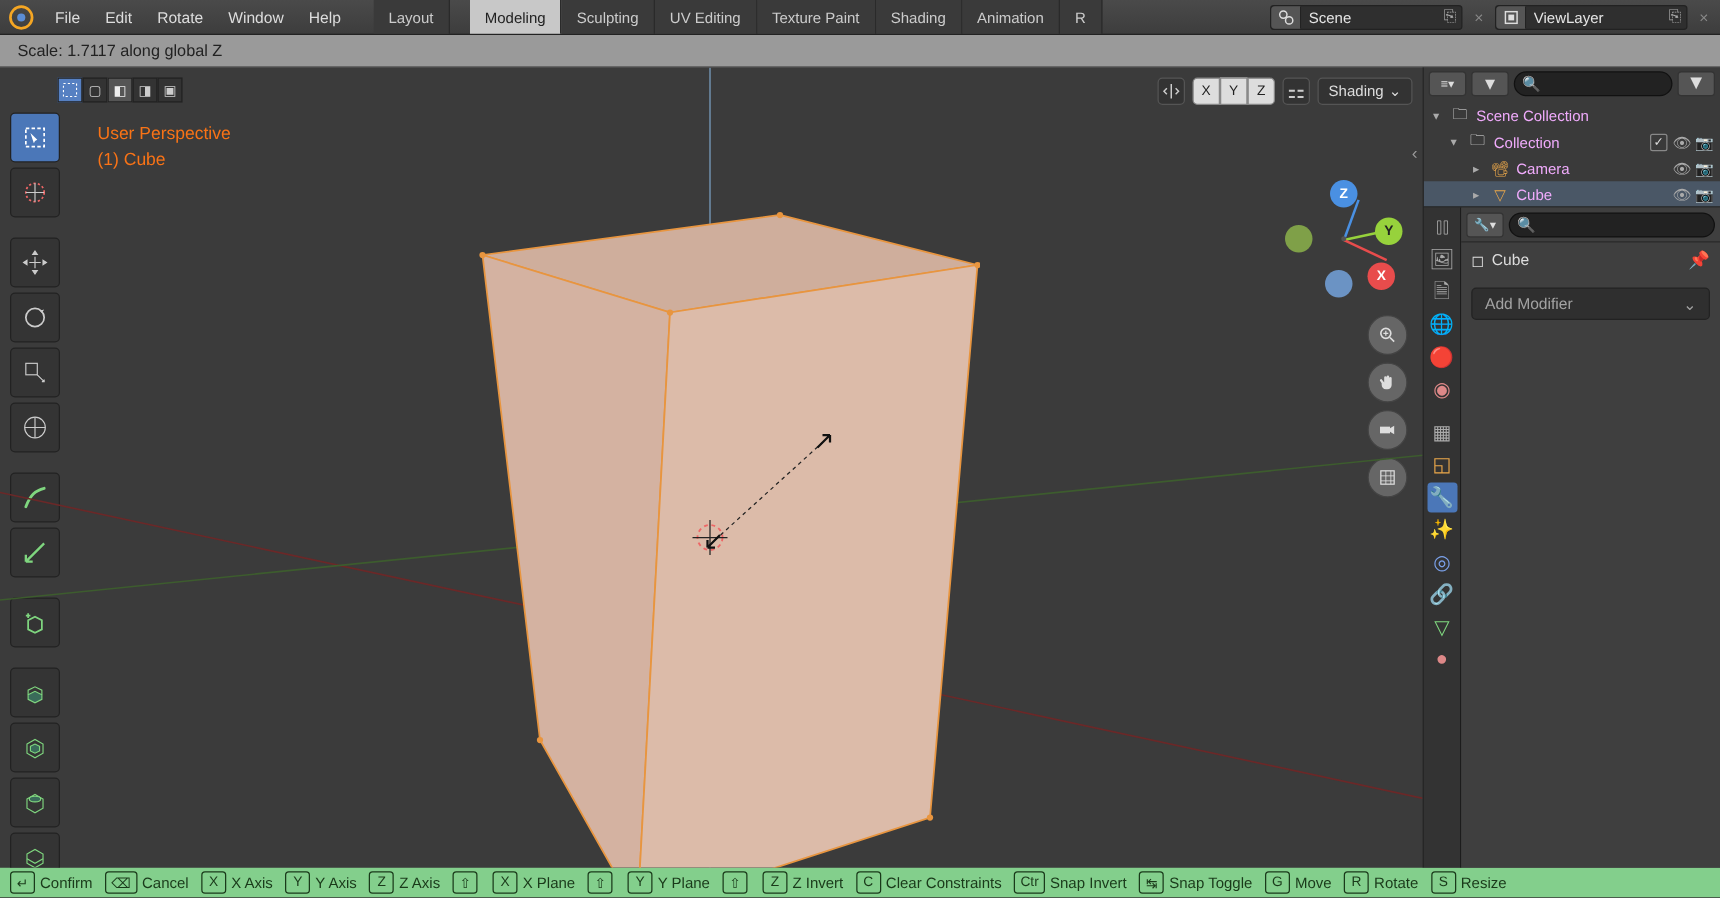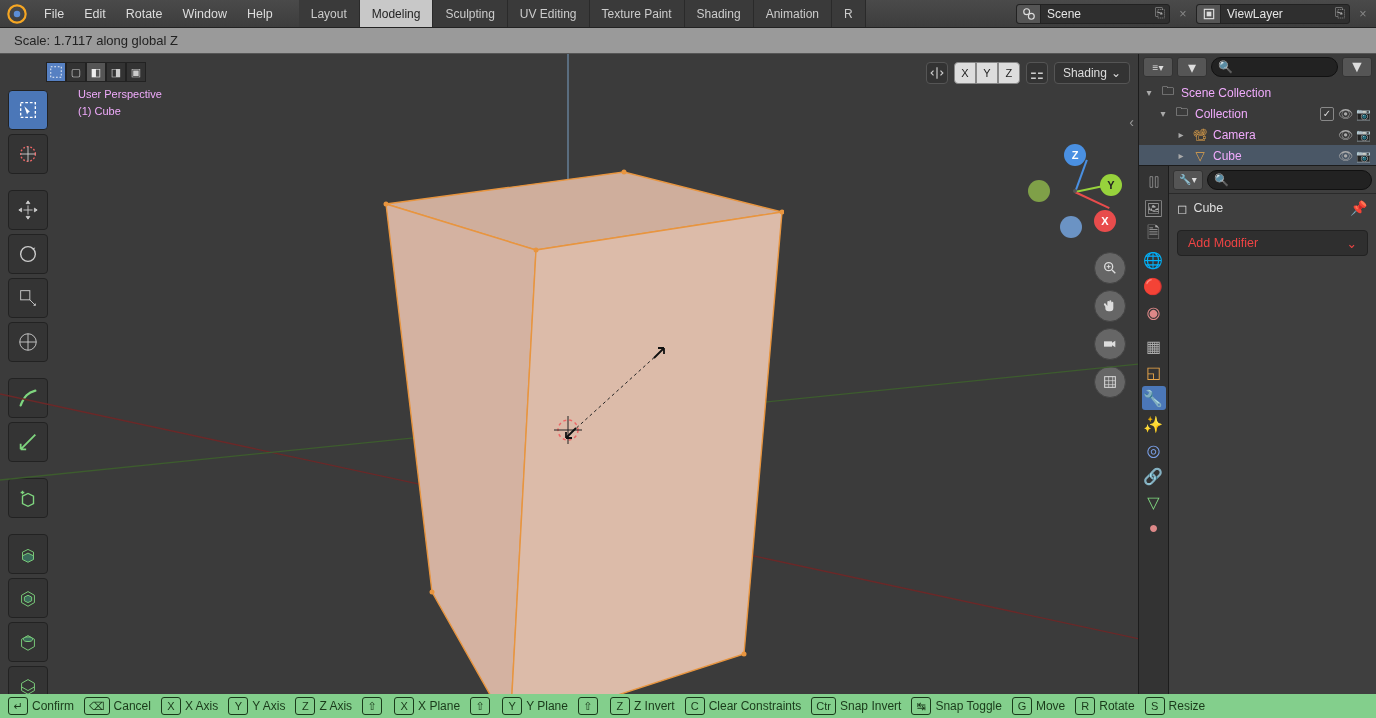--- a/index.html
+++ b/index.html
@@ -7,21 +7,21 @@
 
 
 .menubar {
   height: 28px; background: linear-gradient(#4a4a4a, #3d3d3d); display: flex; align-items: center;
   border-bottom: 1px solid #222; font-size: 12.5px;
 }
 .menubar .logo { width: 26px; height: 26px; margin: 0 4px; display:flex; align-items:center; justify-content:center; color:#9cc0e8; }
 .menubar .menu-item { padding: 0 10px; height: 100%; display: flex; align-items: center; cursor: pointer; color: #ddd; }
 .workspace-tabs { display:flex; margin-left: 16px; height: 100%; }
 .workspace-tab { padding: 0 12px; display:flex; align-items:center; background:#3a3a3a; border-right:1px solid #2a2a2a; font-size:12px; color:#ccc; cursor:pointer; }
-.workspace-tab.active { background:#c8c8c8; color:#222; font-weight:500; }
+.workspace-tab.active { background:#c8c8c8; color:#222; font-weight:500;margin-left:16px; }
 .scene-row { margin-left:auto; display:flex; align-items:center; gap:4px; padding-right:4px; }
 .scene-field { display:flex; align-items:center; background:#2f2f2f; border:1px solid #222; border-radius:3px; height:20px; }
 .scene-field .iconbox { width: 24px; height:100%; display:flex; align-items:center; justify-content:center; background:#555; border-right:1px solid #222; border-radius:3px 0 0 3px; }
 .scene-field input { background:transparent; border:none; color:#e5e5e5; font-size:12px; padding: 0 6px; outline:none; width: 110px; }
 .scene-field .trail-icon { width:18px; height:100%; display:flex; align-items:center; justify-content:center; color:#aaa; }
 .close-x { width:18px; height:20px; display:flex;align-items:center;justify-content:center;color:#888;cursor:pointer;}
 
 
 .status-strip { height: 26px; background:#9a9a9a; display:flex; align-items:center; padding: 0 14px; color:#222; font-size:13px; border-bottom:1px solid #555;}
 .status-strip .text { color:#222; }
@@ -39,21 +39,21 @@
 .vp-header .sq.light { background:#555; color:#eee;}
 
 .vp-topright { position:absolute; top:8px; right:8px; display:flex; align-items:center; gap:6px; }
 .pill-btns { display:flex; }
 .pill-btns .pbtn { width:22px; height:22px; background:#ddd; color:#222; border:1px solid #888; display:flex;align-items:center;justify-content:center; font-size:11px; cursor:pointer;}
 .pill-btns .pbtn:first-child { border-radius:4px 0 0 4px;}
 .pill-btns .pbtn:last-child { border-radius:0 4px 4px 0;}
 .options-btn { height:22px; padding:0 8px; background:#333; color:#ddd; border:1px solid #555; border-radius:4px; font-size:12px; display:flex;align-items:center; gap:4px; cursor:pointer;}
 .ico-round { width:22px;height:22px;border-radius:4px;background:#333;border:1px solid #555;display:flex;align-items:center;justify-content:center;color:#ccc;cursor:pointer;}
 
-.vp-label { position:absolute; top:32px; left:78px; font-size:11px; color:#f0abfc; line-height:1.5; }
+.vp-label { position:absolute; top:42px; left:78px; font-size:14px; color:#f97316; line-height:1.5; }
 
 
 .left-toolbar { position:absolute; left:8px; top:36px; width:40px; display:flex; flex-direction:column; gap:4px;}
 .tool-btn { width:40px; height:40px; background:#343434; border:1px solid #222; border-radius:4px; display:flex;align-items:center;justify-content:center; color:#bbb; cursor:pointer; position:relative;}
 .tool-btn.active { background:#4b77b8; color:#fff;}
 .tool-btn svg { width:22px; height:22px; }
 .tool-gap { height:8px; }
 
 
 .nav-gizmo { position:absolute; right:16px; top:90px; width:94px; height:94px; }
@@ -98,21 +98,21 @@
 
 
 .props { flex:1; display:flex;}
 .props-tabs { width:30px; background:#333; display:flex; flex-direction:column; align-items:center; padding-top:4px; gap:2px; border-right:1px solid #1c1c1c;}
 .ptab { width:24px; height:24px; border-radius:3px; display:flex;align-items:center;justify-content:center; color:#aaa; cursor:pointer;}
 .ptab.active { background:#4b77b8; color:#fff;}
 .props-body { flex:1; background:#3f3f3f; display:flex; flex-direction:column;}
 .props-hdr{ height:28px; display:flex; align-items:center; gap:4px; padding:0 4px; border-bottom:1px solid #2a2a2a;}
 .obj-row{ height:28px; display:flex; align-items:center; padding:0 8px; gap:6px; color:#ddd; font-size:12.5px;}
 .pin{ margin-left:auto; color:#888; font-size:14px;}
-.add-mod{ margin:8px; height:26px; background:#2f2f2f; border:1px solid #222; border-radius:4px; display:flex;align-items:center; padding:0 10px; color:#ef4444; font-size:12.5px; cursor:pointer; justify-content:space-between;}
+.add-mod{ margin:8px; height:26px; background:#2f2f2f; border:1px solid #222; border-radius:4px; display:flex;align-items:center; padding:0 10px; color:#a3a3a3; font-size:12.5px; cursor:pointer; justify-content:space-between;}
 
 
 .footer{ height:24px; background:#83cf8c; display:flex; align-items:center; font-size:12px; color:#1a3a1a; overflow:hidden; white-space:nowrap;}
 .fkey{ display:inline-flex; align-items:center; justify-content:center; height:18px; min-width:20px; padding:0 4px; border:1.5px solid #1a3a1a; border-radius:3px; margin:0 4px 0 8px; font-size:11px; background:transparent;}
 .flabel{ margin-right:2px;}
 
 </style>
 </head>
 <body>
 

